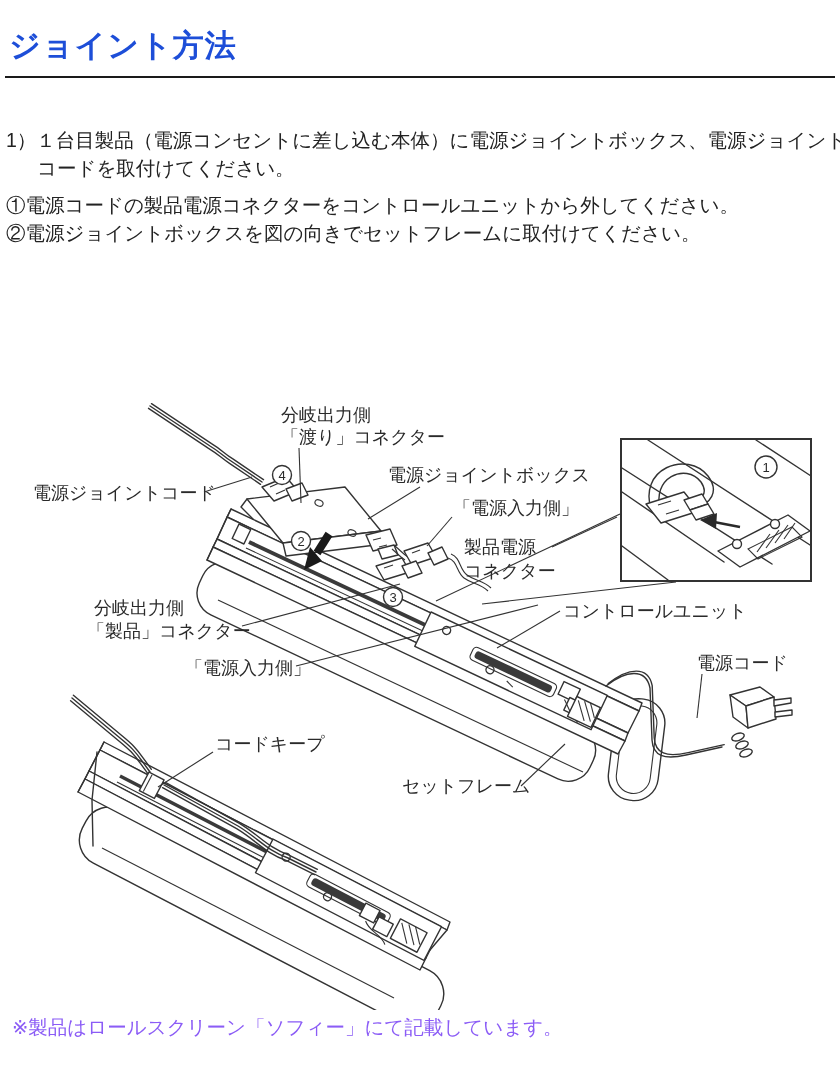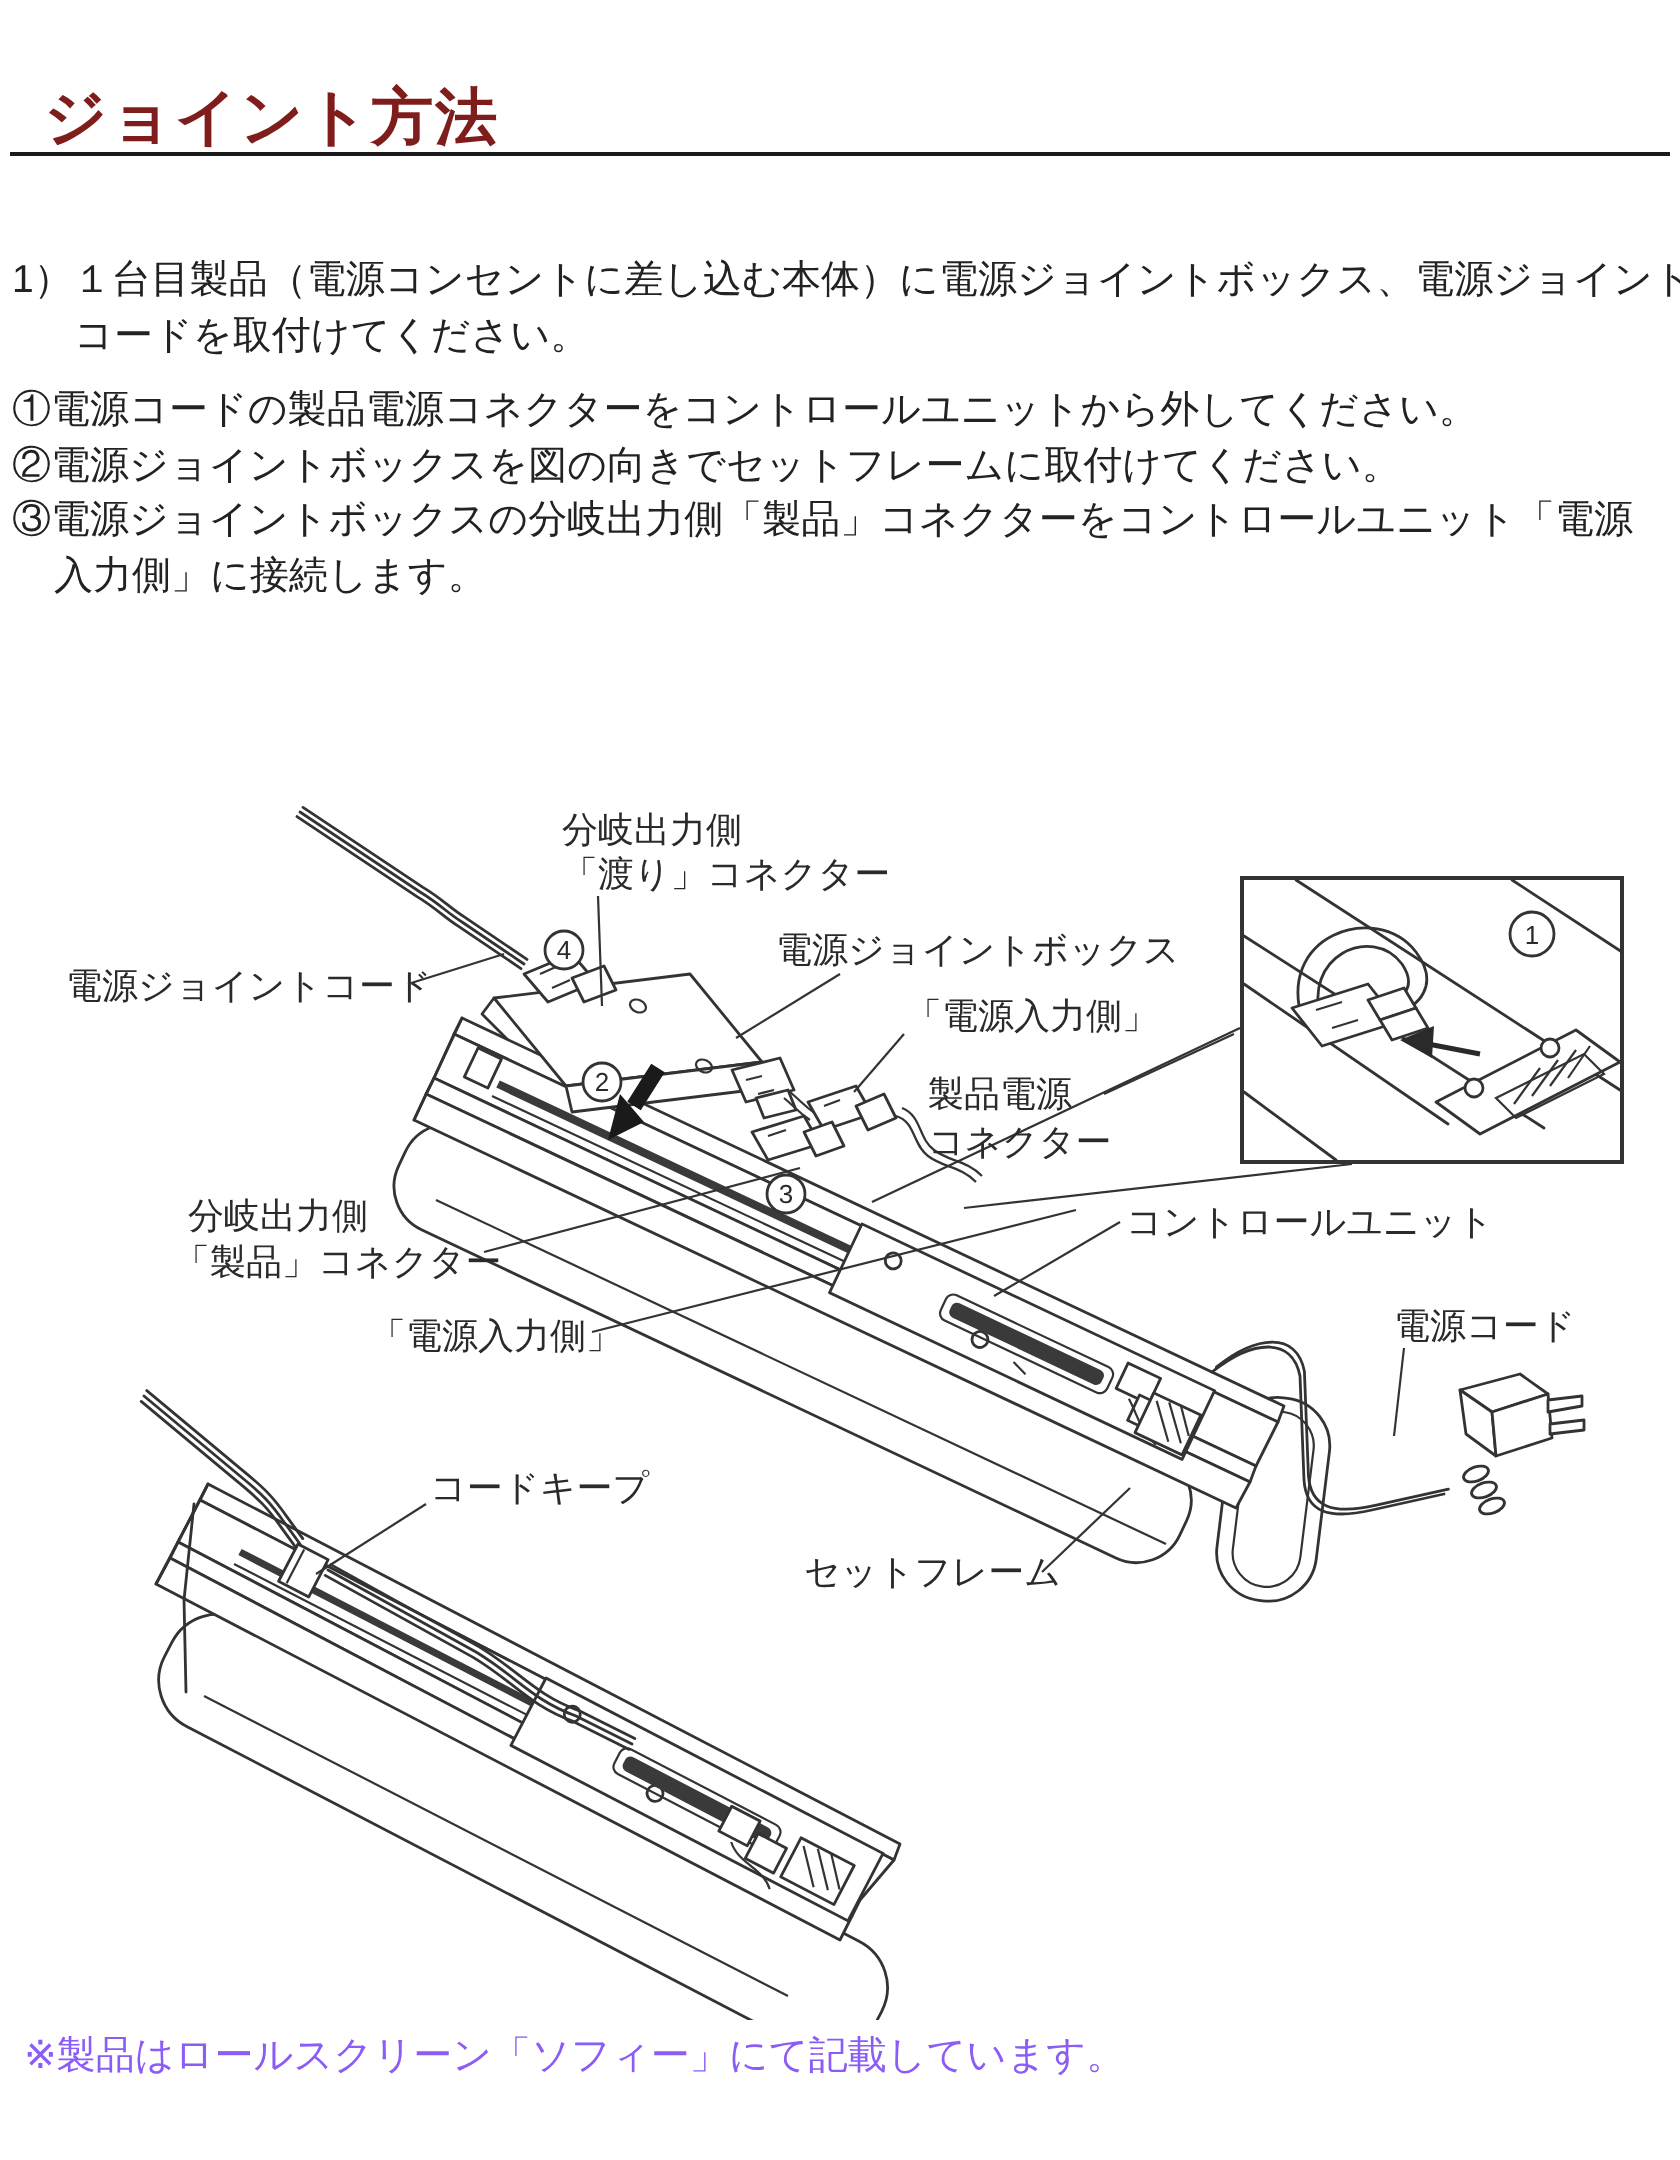--- a/index.html
+++ b/index.html
@@ -2,22 +2,22 @@
 <html lang="ja"><head>
 <meta charset="utf-8">
 <style>
   html,body{margin:0;padding:0;}
   body{
     width:840px;height:1080px;background:#ffffff;position:relative;
     font-family:"Liberation Sans","DejaVu Sans",sans-serif;
     color:#222;overflow:hidden;
   }
   .page-title{
-    position:absolute;left:8px;top:24px;margin:14px;
-    font-size:31px;font-weight:bold;letter-spacing:1px;color:#7f1d1d;
+    position:absolute;left:8px;top:24px;margin:1px;
+    font-size:31px;font-weight:bold;letter-spacing:1px;color:#1d4ed8;
   }
   .title-rule{
     position:absolute;left:5px;top:76px;width:830px;height:2px;background:#1a1a1a;
   }
   .intro{
     position:absolute;left:6px;top:106px;width:812px;
     font-size:19.5px;line-height:28px;
     padding-left:31px;text-indent:-31px;
   }
   .steps{
@@ -42,21 +42,20 @@
 <body>
 
 <h1 class="page-title">ジョイント方法</h1>
 <div class="title-rule"></div>
 
 <p class="intro"><span class="marker">1）</span><span>１台目製品（電源コンセントに差し込む本体）に電源ジョイントボックス、電源ジョイントコードを取付けてください。</span></p>
 
 <div class="steps">
   <p class="step"><span class="marker">①</span><span>電源コードの製品電源コネクターをコントロールユニットから外してください。</span></p>
   <p class="step"><span class="marker">②</span><span>電源ジョイントボックスを図の向きでセットフレームに取付けてください。</span></p>
-  <p class="step"><span class="marker">③</span><span>電源ジョイントボックスの分岐出力側「製品」コネクターをコントロールユニット「電源入力側」に接続します。</span></p>
 </div>
 
 <svg width="840" height="618" viewBox="0 392 840 618">
   <defs>
     <clipPath id="insetClip">
         <rect x="621" y="439" width="190" height="142"></rect>
       </clipPath>
   </defs>
 
   <g>

